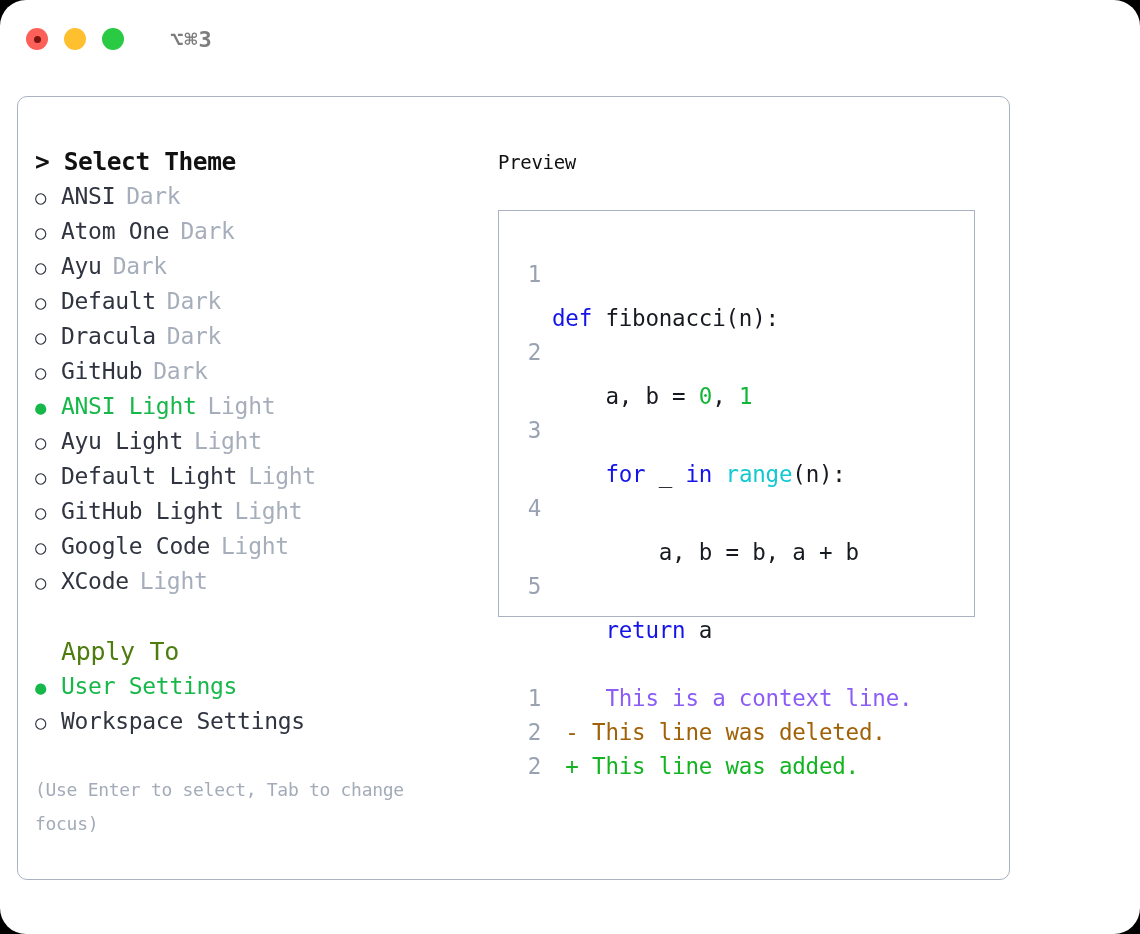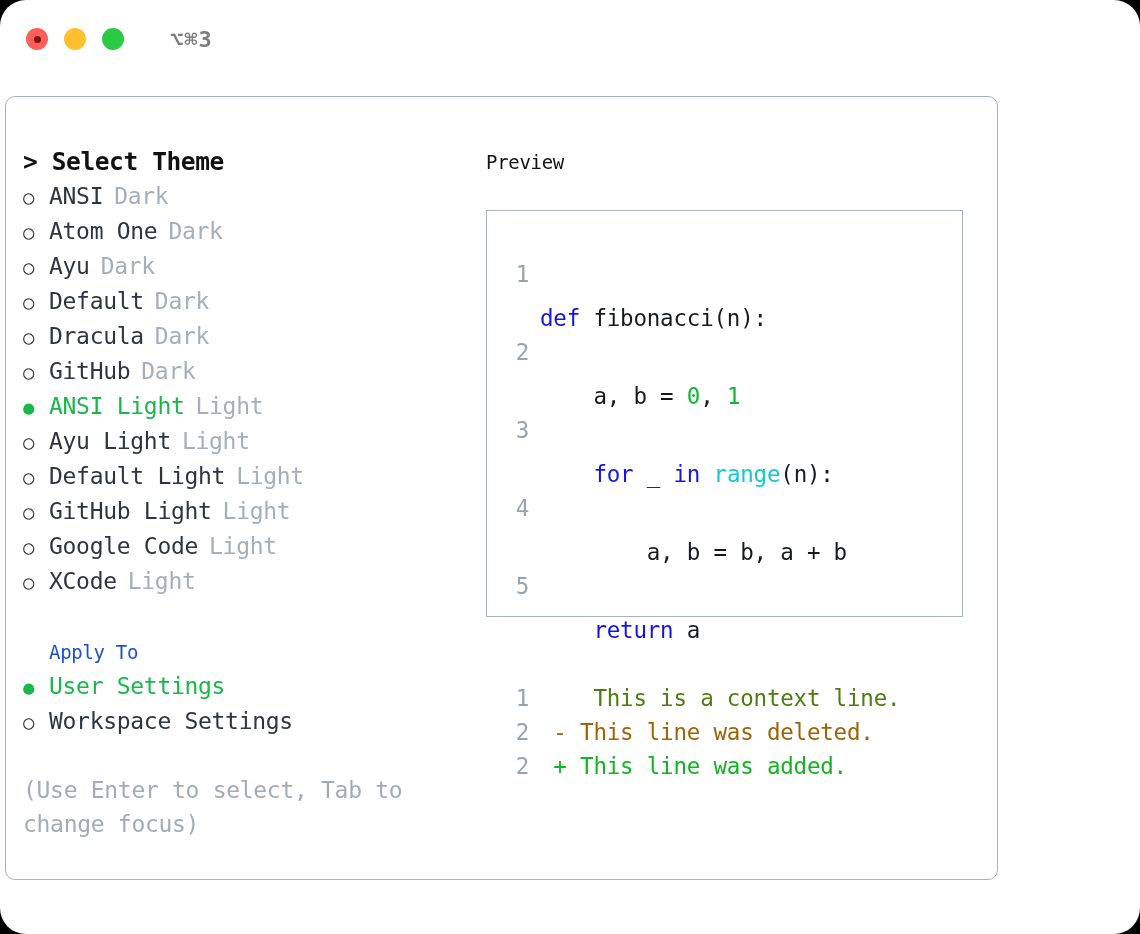--- a/index.html
+++ b/index.html
@@ -57,21 +57,21 @@
     margin-left: 46px;
     font-size: 22px;
     font-weight: bold;
     color: #7d7d7d;
     letter-spacing: 1px;
   }
 
   
   .frame {
     position: absolute;
-    left: 5px; top: 96px;
+    left: 17px; top: 96px;
     width: 993px; height: 784px;
     border: 1.6px solid #a9b2c0;
     border-radius: 10px;
     background: #ffffff;
   }
 
   .body {
     position: absolute;
     left: 0; top: 0;
     width: 100%; height: 100%;
@@ -110,31 +110,31 @@
     color: #2f3440;
   }
   .bullet.sel { color: #17b84a; }
   .opt-name  { color: #2f3440; }
   .opt-row.selected .opt-name { color: #17b84a; }
   .opt-kind  { color: #a6aebb; margin-left: 11px; }
   .opt-row.selected .opt-kind { color: #a6aebb; }
 
   .apply-block { margin-top: 36px; }
   .apply-label {
-    font-size: 19px;
-    line-height: 34px;
-    color: #1d4ed8;
+    font-size: 25px;
+    line-height: 34px;
+    color: #4d7c0f;
     padding-left: 26px;
     white-space: pre;
     letter-spacing: -0.3px;
   }
 
   .help {
     margin-top: 34px;
-    font-size: 23px;
+    font-size: 18px;
     line-height: 34px;
     color: #a3abb8;
     width: 408px;
     letter-spacing: -0.3px;
   }
 
   
   .right-col {
     flex: 1;
     padding: 48px 0 0 10px;
@@ -171,21 +171,21 @@
   }
   .code-txt { color: #16191f; margin-top: 44px; }
 
   .tok-kw   { color: #1414e8; }
   .tok-fn   { color: #12c9d2; }
   .tok-num  { color: #11b636; }
   .tok-plain{ color: #16191f; }
 
   .spacer-line { height: 34px; }
 
-  .diff-ctx { color: #4d7c0f; }
+  .diff-ctx { color: #8b5cf6; }
   .diff-del { color: #a16207; text-align: right; }
   .diff-add { color: #12b521; }
 
 </style>
 </head>
 <body>
 
 <div class="screen">
 
   <div class="titlebar">

